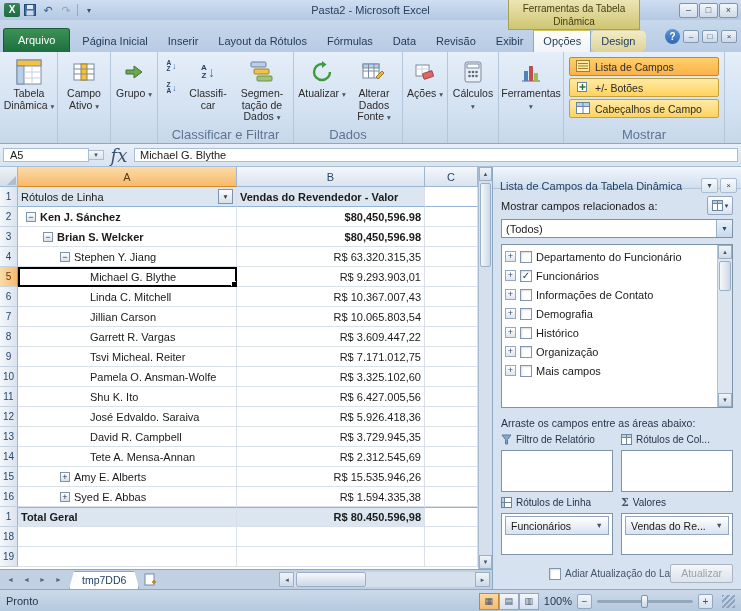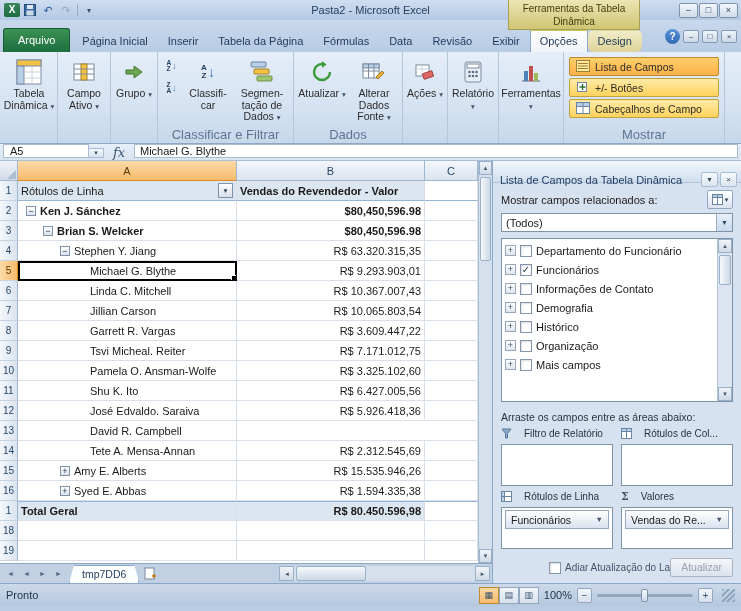--- a/index.html
+++ b/index.html
@@ -45,24 +45,24 @@
   .sorticon { display:flex; align-items:center; }
   .sorticon .ltrs { font-size:6.5px; line-height:6.5px; font-weight:bold; color:#28415e; }
   .sorticon .arr { font-size:9px; color:#3a74b8; margin-left:1px; }
   .sorticon.big .ltrs { font-size:8px; line-height:8px; }
   .sorticon.big .arr { font-size:14px; }
   .togglecol { display:flex; flex-direction:column; padding:2px 3px; }
   .togglebtn { display:flex; align-items:center; gap:5px; height:19px; margin:1px 0; padding:0 6px; border:1px solid #c2a23c; border-radius:2px; background:linear-gradient(#ffeaa6,#fed35e); font-size:10.5px; color:#2b2b2b; white-space:nowrap; width:150px; }
   .togglebtn.hot { background:linear-gradient(#fed06a,#fcb148); border-color:#c2882e; }
 
   
-  .formulabar { height:17px; background:linear-gradient(#e7eff8,#d8e4f1); border-bottom:1px solid #a9bdd4; display:flex; align-items:flex-end; }
+  .formulabar { height:23px; background:linear-gradient(#e7eff8,#d8e4f1); border-bottom:1px solid #a9bdd4; display:flex; align-items:center; }
   .namebox { width:86px; margin:2px 0 2px 3px; background:#fff; border:1px solid #abbdd3; display:flex; align-items:center; padding-left:6px; }
   .nbdd { width:15px; margin:2px 0; border:1px solid #abbdd3; border-left:none; background:linear-gradient(#f3f7fb,#d9e3ef); display:flex; align-items:center; justify-content:center; font-size:7px; color:#44546a; }
-  .fxbtn { width:30px; display:flex; align-items:center; justify-content:center; font-family:"DejaVu Serif","Liberation Serif",serif; font-style:italic; font-size:13px; color:#3b536f; }
+  .fxbtn { width:30px; display:flex; align-items:center; justify-content:center; font-family:"DejaVu Serif","Liberation Serif",serif; font-style:italic; font-size:18px; color:#3b536f; }
   .fcontent { flex:1; margin:2px 3px 2px 0; background:#fff; border:1px solid #abbdd3; display:flex; align-items:center; padding-left:5px; }
 
   
   .main { display:flex; height:422px; }
   .leftcol { width:492px; display:flex; flex-direction:column; }
   .gridwrap { height:402px; display:flex; background:#fff; }
   .sheet { width:478px; display:flex; flex-direction:column; }
   .chrow { height:20px; display:flex; flex:0 0 auto; }
   .corner { width:18px; flex:0 0 auto; background:linear-gradient(#eef2f7,#d3dce8); border-right:1px solid #9eb6ce; border-bottom:1px solid #9eb6ce; position:relative; }
   .corner::after { content:""; position:absolute; right:1px; bottom:1px; border-left:9px solid transparent; border-bottom:9px solid #aebdcd; }
@@ -117,21 +117,21 @@
   .combo .cdd { width:16px; height:100%; background:linear-gradient(#e9f1fa,#c8d9ec); border-left:1px solid #9ab0c9; display:flex; align-items:center; justify-content:center; font-size:7px; color:#33465c; }
   .treebox { margin-top:6px; flex:1; background:#fff; border:1px solid #7f93a8; display:flex; overflow:hidden; }
   .tlist { flex:1; padding:2px 0 0 3px; }
   .titem { display:flex; align-items:center; gap:4px; height:19px; white-space:nowrap; overflow:hidden; }
   .texp { width:11px; height:11px; flex:0 0 auto; border:1px solid #98a8bc; background:linear-gradient(#fff,#dfe5ee); font-size:9px; line-height:9px; text-align:center; color:#3c5068; }
   .tcheck { width:12px; height:12px; flex:0 0 auto; border:1px solid #8494ad; background:#fff; box-shadow:inset 1px 1px 2px rgba(0,0,0,.14); font-size:10px; line-height:10px; text-align:center; color:#1d2e44; }
   .tscroll { width:15px; flex:0 0 auto; background:#dde6f0; border-left:1px solid #b3c2d4; display:flex; flex-direction:column; }
   .tthumb { position:absolute; top:2px; left:1px; right:1px; height:30px; border:1px solid #9ab0c9; border-radius:2px; background:linear-gradient(90deg,#f5f8fb,#ccd8e6); }
   .draglabel { margin:9px 0 3px; font-size:10.5px; color:#24344a; }
   .areas { display:grid; grid-template-columns:1fr 1fr; column-gap:8px; row-gap:3px; }
-  .ahead { display:flex; align-items:center; gap:12px; font-size:10px; color:#24344a; height:15px; white-space:nowrap; overflow:hidden; }
+  .ahead { display:flex; align-items:center; gap:4px; font-size:10px; color:#24344a; height:15px; white-space:nowrap; overflow:hidden; }
   .abox { height:42px; background:#fff; border:1px solid #7f93a8; overflow:hidden; }
   .fieldbtn { height:19px; margin:2px 3px; border:1px solid #93a7c0; background:linear-gradient(#ffffff,#d9e2ef); display:flex; align-items:center; justify-content:space-between; padding:0 5px; font-size:10.5px; white-space:nowrap; }
   .sigma { font-family:"DejaVu Serif","Liberation Serif",serif; font-weight:bold; font-size:11px; color:#44546a; }
   .bottomrow { margin-top:9px; display:flex; align-items:center; }
   .defer { display:flex; align-items:center; gap:4px; font-size:10px; color:#43536b; flex:1; white-space:nowrap; overflow:hidden;padding-left:48px; }
   .updatebtn { padding:2px 10px 3px; border:1px solid #aab4c2; border-radius:2px; background:linear-gradient(#f4f6f9,#dde3ec); color:#9aa2ae; font-size:10.5px; }
 
   
   .statusbar { height:23px; background:linear-gradient(#ccd9ea,#b4c8de); border-top:1px solid #8ba8c6; display:flex; align-items:center; padding:0 6px; color:#22384f; }
   .sright { margin-left:auto; display:flex; align-items:center; gap:5px; }
@@ -170,21 +170,21 @@
       <span class="wbtn">×</span>
     </div>
   </div>
   <div class="ctxgroup">Ferramentas da Tabela Dinâmica</div>
 
   <div class="tabrow">
     <div class="tabs">
         <div class="tab file">Arquivo</div>
         <div class="tab">Página Inicial</div>
         <div class="tab">Inserir</div>
-        <div class="tab">Tabela da Página</div>
+        <div class="tab">Layout da Rótulos</div>
         <div class="tab">Fórmulas</div>
         <div class="tab">Data</div>
         <div class="tab">Revisão</div>
         <div class="tab">Exibir</div>
         <div class="tab ctx active">Opções</div>
         <div class="tab ctx">Design</div>
       </div>
     <div class="tabrow-right">
       <span class="helpbtn">?</span>
       <span class="mbtn">–</span>
@@ -320,21 +320,21 @@
               <rect x="2" y="1" width="16" height="20" rx="2" fill="#e8eef5" stroke="#7a8aa0"></rect>
               <rect x="4" y="3" width="12" height="4" fill="#fff" stroke="#7a8aa0"></rect>
               <circle cx="6.5" cy="11" r="1.3" fill="#5a6c80"></circle>
               <circle cx="10" cy="11" r="1.3" fill="#5a6c80"></circle>
               <circle cx="13.5" cy="11" r="1.3" fill="#5a6c80"></circle>
               <circle cx="6.5" cy="15" r="1.3" fill="#5a6c80"></circle>
               <circle cx="10" cy="15" r="1.3" fill="#5a6c80"></circle>
               <circle cx="13.5" cy="15" r="1.3" fill="#5a6c80"></circle>
             </svg>
         </span>
-        <span class="blabel"><span>Relatório</span> <span class="dda">▾</span></span>
+        <span class="blabel"><span>Cálculos</span> <span class="dda">▾</span></span>
       </div>
     </div>
 
     <div class="rgroup">
       <div class="bigbtn" style="width:60px">
         <span class="bicon">
           <svg width="22" height="22">
               <line x1="2" y1="20" x2="20" y2="20" stroke="#667"></line>
               <rect x="4" y="10" width="4" height="10" fill="#4f81bd"></rect>
               <rect x="9" y="5" width="4" height="15" fill="#c0504d"></rect>
@@ -513,20 +513,21 @@
                 </div>
                 <div class="cell cellB">R$ 5.926.418,36</div>
                 <div class="cell cellC"></div>
               </div>
               <div class="grow">
                 <div class="rhead">13</div>
                 <div class="cell cellA">
                   <span style="flex: 0 0 auto; width: 69px;"></span>
                   <span>David R. Campbell</span>
                 </div>
+                <div class="cell cellB">R$ 3.729.945,35</div>
                 <div class="cell cellC"></div>
               </div>
               <div class="grow">
                 <div class="rhead">14</div>
                 <div class="cell cellA">
                   <span style="flex: 0 0 auto; width: 69px;"></span>
                   <span>Tete A. Mensa-Annan</span>
                 </div>
                 <div class="cell cellB">R$ 2.312.545,69</div>
                 <div class="cell cellC"></div>

